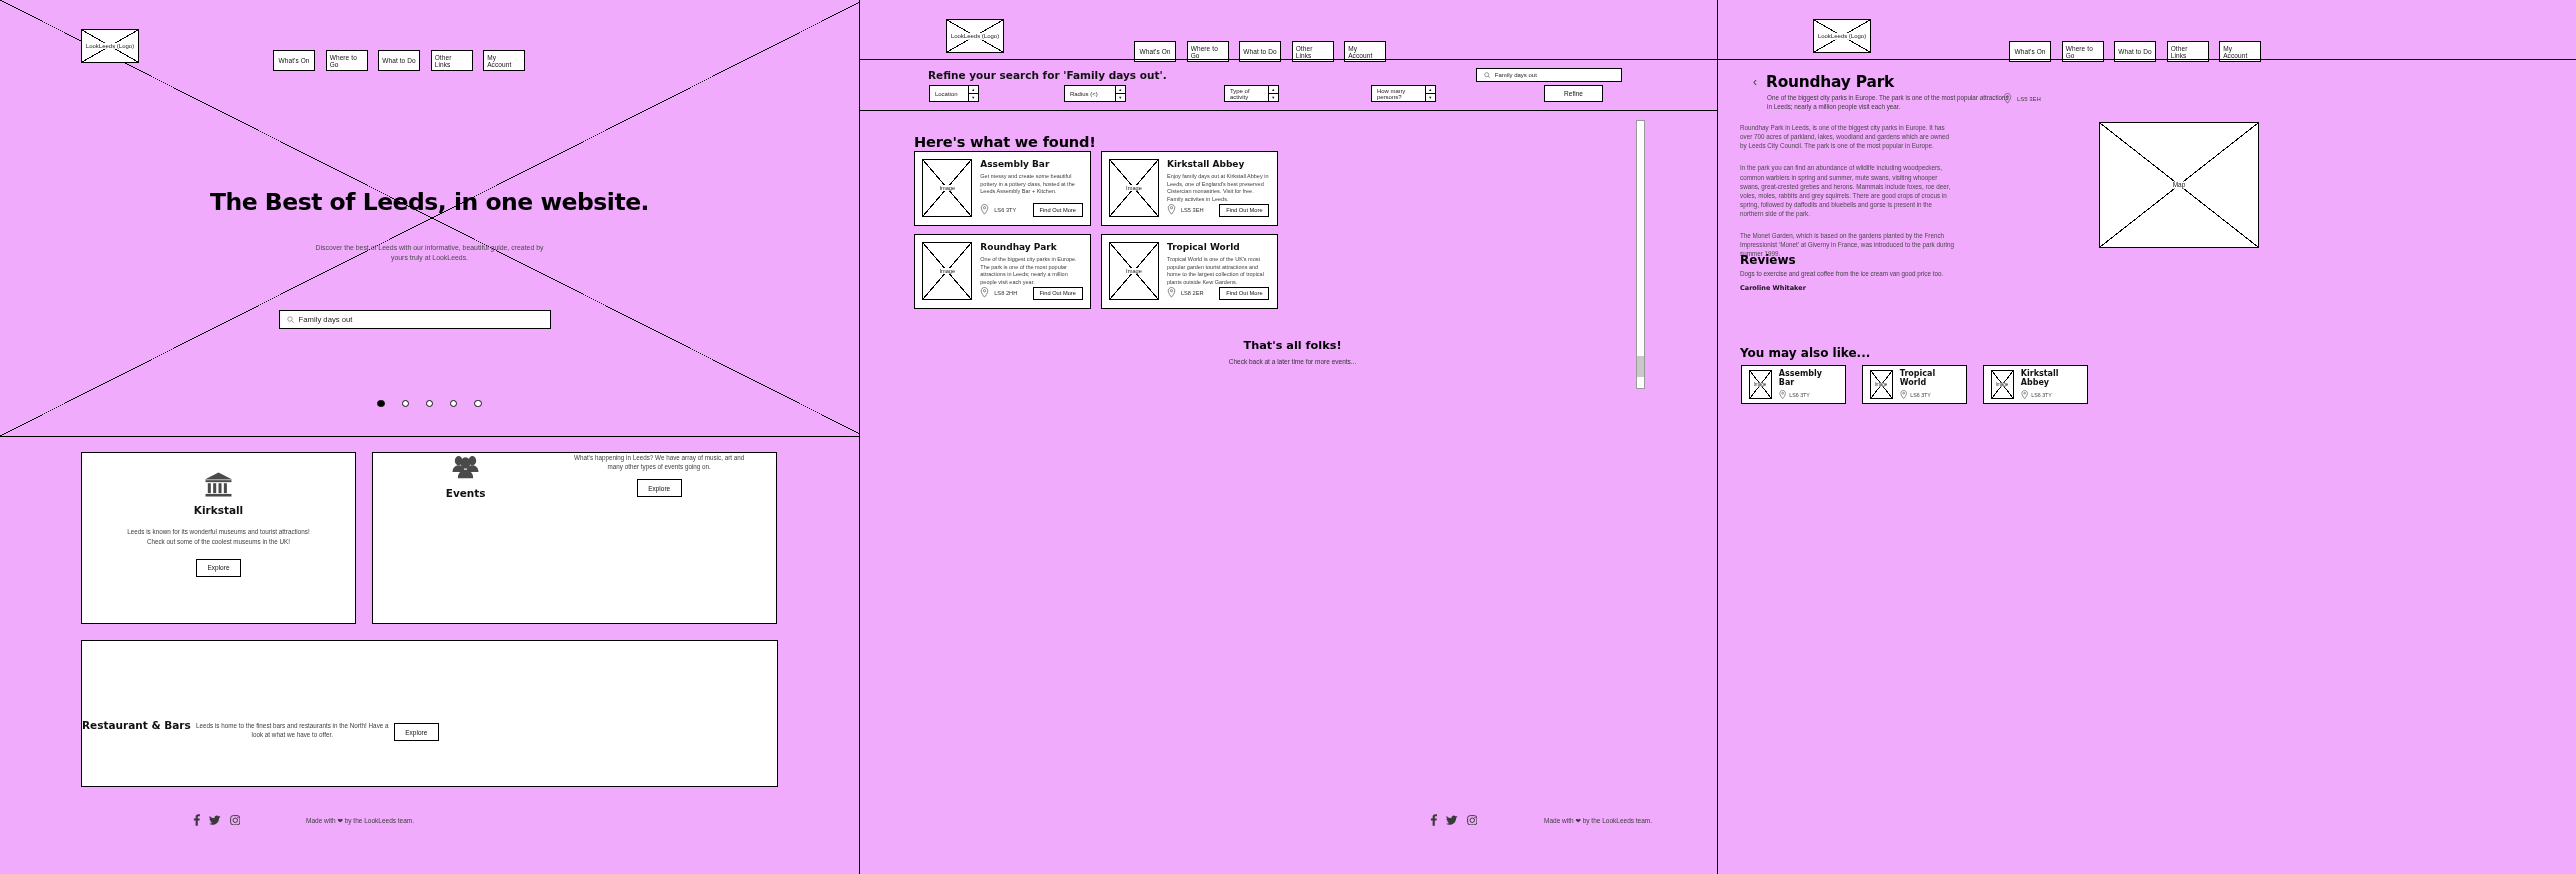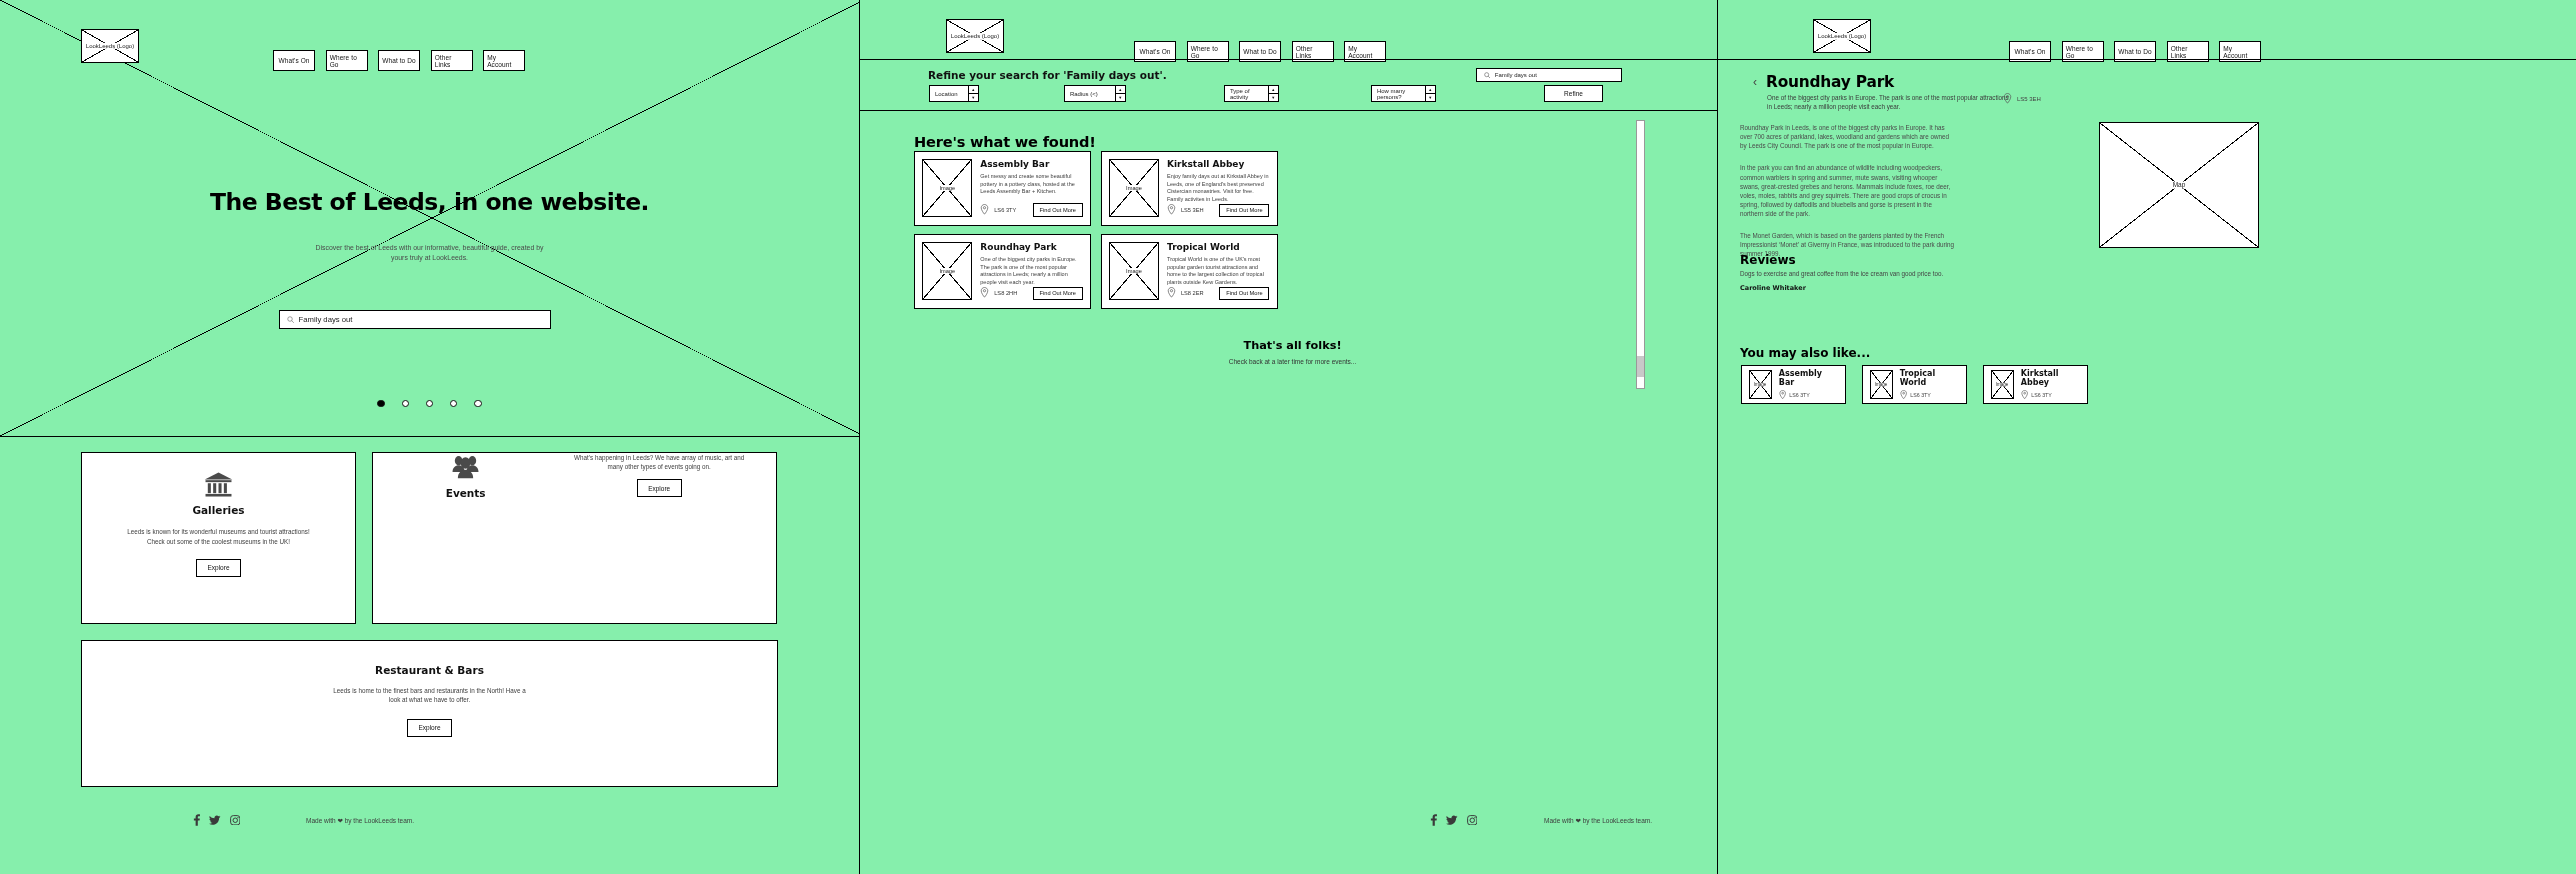--- a/index.html
+++ b/index.html
@@ -39,21 +39,21 @@
     display: flex; align-items: center; justify-content: center;
     font-size: 7.7px; color: #111; letter-spacing: 0.1px;
     padding: 0 3.2px;
   }
   .outlinebtn {
     border: 0.8px solid #000; background: #fff;
     display: flex; align-items: center; justify-content: center;
     font-size: 7.3px; color: #111;
   }
 
-  .panel { position: absolute; top: 0; height: 875px; width: 859px; overflow: hidden; background:#86efac;}
+  .panel { position: absolute; top: 0; height: 875px; width: 859px; overflow: hidden; background:#f0abfc;}
   .panel-edge { position:absolute; top:0; bottom:0; width:0; border-left:0.8px solid #000; }
   .logo-box { position: absolute; width: 58px; height: 34px; }
   .logo-box .xlabel { font-size: 6px; }
   .nav { position: absolute; display: flex; gap: 10.5px; }
   .nav .navbtn { width: 42px; height: 21px; font-size: 6.5px; }
 
   
   #panel-home { left: 0; }
   .hero {
     position: absolute; left: 0; top: 0; width: 865px; height: 437px;
@@ -98,21 +98,21 @@
   .promo-b { width: 405px; height: 172px; }
   .promo-wide { position: absolute; left: 81px; top: 640px; width: 697px; height: 147px; border: 0.8px solid #000; background:#fff; }
   .promo-title { font-size: 10.5px; font-weight: 800; color:#111; font-family:"DejaVu Sans",sans-serif; }
   .promo-text { font-size: 6.3px; line-height: 1.45; color: #3d3d3d; text-align:center; }
   .explore { width: 45px; height: 18px; font-size: 6.5px; }
 
   .galleries-inner { position:absolute; inset:0; display:flex; flex-direction:column; align-items:center; padding-top: 18px; }
   .events-inner { position:absolute; inset:0; display:flex; align-items:flex-start; }
   .events-left { width: 46%; display:flex; flex-direction:column; align-items:center; }
   .events-right { width: 54%; display:flex; flex-direction:column; align-items:center; gap:8px; padding-right: 16px;}
-  .wide-inner { position:absolute; inset:0; display:flex; flex-direction:column; align-items:center; padding-top: 23px; }
+  .wide-inner { position:absolute; inset:0; display:flex; flex-direction:row; align-items:center; padding-top: 23px; }
 
   .icon-gallery { width: 31px; height: 27.5px; }
   .icon-events { width: 31px; height: 27.5px; }
 
   
   .site-footer { position: absolute; bottom: 42px; left: 0; width: 100%; height: 24px; }
   .social { position: absolute; display: flex; gap: 9px; align-items: center; }
   .social svg { display:block; }
   .madewith { position: absolute; font-size: 6.5px; color: #3d3d3d; }
 
@@ -228,21 +228,21 @@
             <svg width="31" height="27.5" viewBox="0 0 40 36">
               <polygon points="20,2 38,11 2,11" fill="#4a4a4a"></polygon>
               <rect x="3" y="12" width="34" height="2.6" fill="#4a4a4a"></rect>
               <rect x="6" y="16" width="4" height="13" fill="#4a4a4a"></rect>
               <rect x="13" y="16" width="4" height="13" fill="#4a4a4a"></rect>
               <rect x="20" y="16" width="4" height="13" fill="#4a4a4a"></rect>
               <rect x="27" y="16" width="4" height="13" fill="#4a4a4a"></rect>
               <rect x="3" y="30" width="34" height="3.4" fill="#4a4a4a"></rect>
             </svg>
           </span>
-          <div class="promo-title" style="margin-top:5.7px;">Galleries</div>
+          <div class="promo-title" style="margin-top:5.7px;">Kirkstall</div>
           <div class="promo-text" style="margin-top:11.3px; width:194px;">Leeds is known for its wonderful museums and tourist attractions! Check out some of the coolest museums in the UK!</div>
           <div class="outlinebtn explore" style="margin-top:13px;">Explore</div>
         </div>
       </div>
 
       <div class="promo-card promo-b">
         <div class="events-inner">
           <div class="events-left">
             <span class="icon-events">
               <svg width="31" height="27.5" viewBox="0 0 40 36">

